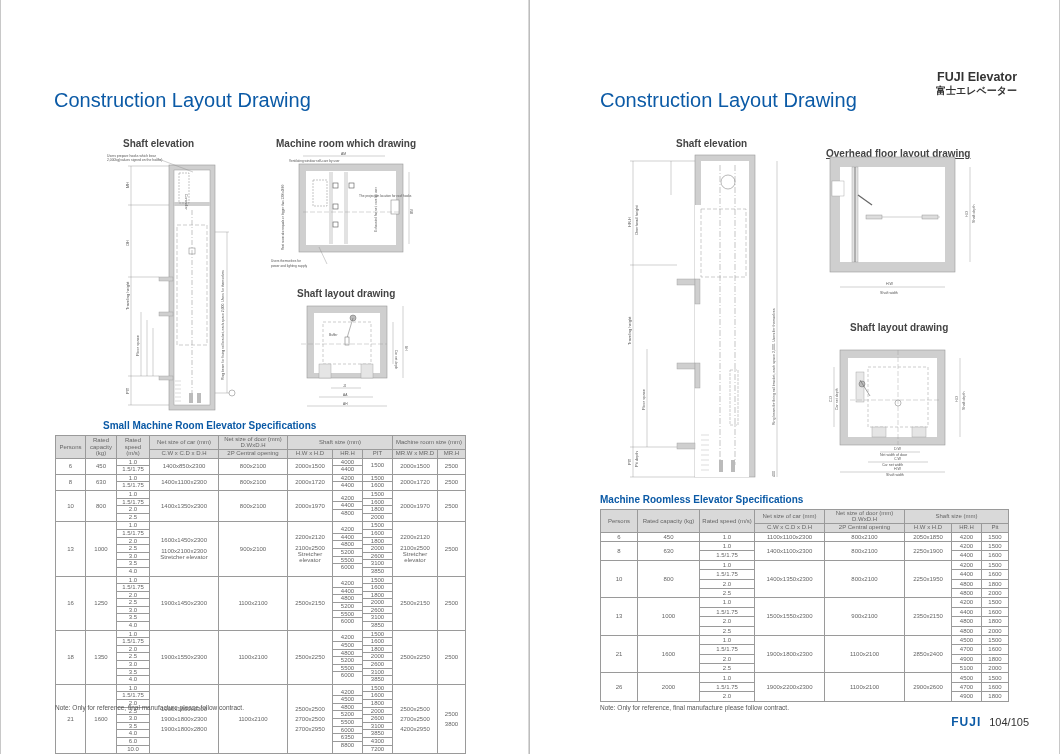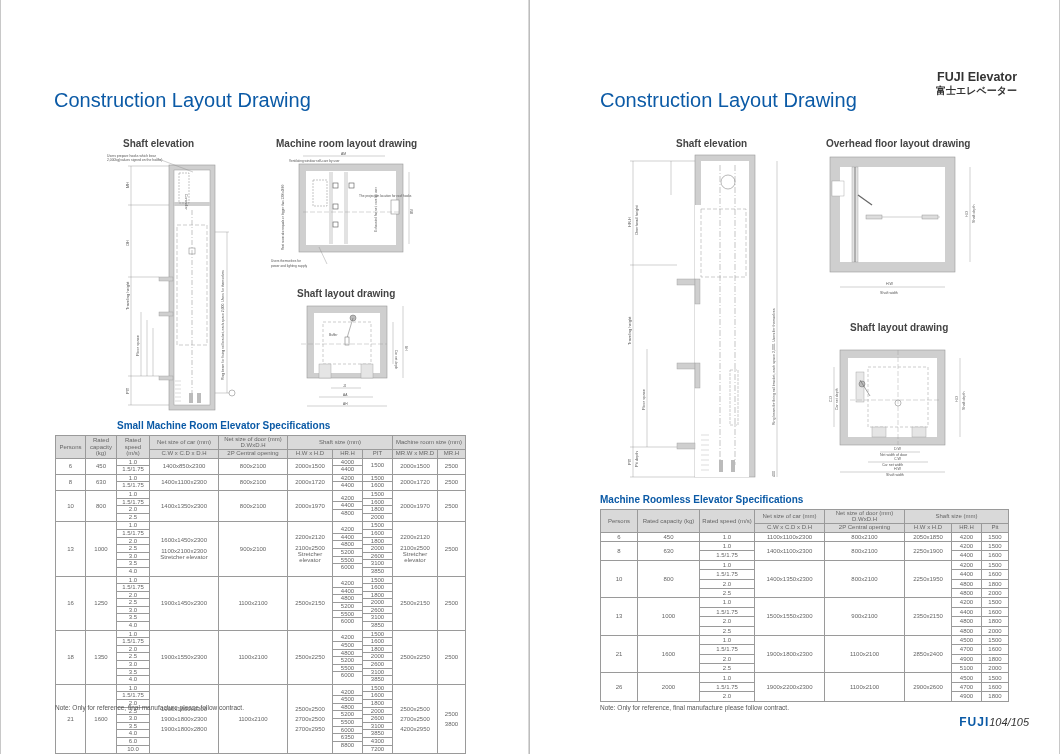--- a/index.html
+++ b/index.html
@@ -11,42 +11,42 @@
   .spine { position: absolute; left: 528px; top: 0; width: 2px; height: 754px; background: linear-gradient(90deg,#d0d0d0,#f2f2f2); }
   .title-bold { position: absolute; font-weight: bold; font-size: 21px; color: #0b5aa6; letter-spacing: 0px; }
   .title-light { position: absolute; font-size: 20px; color: #0b5aa6; text-align: right; }
   .drawing-title { position: absolute; font-weight: bold; font-size: 10px; color: #444; white-space: nowrap; }
   .section-title { position: absolute; font-weight: bold; font-size: 10px; color: #0b5aa6; }
   .brand { position: absolute; right: 42px; top: 46px; text-align: right; margin-top: 24px; }
   .brand .en { font-weight: bold; font-size: 12.5px; color: #333; }
   .brand .jp { font-weight: bold; font-size: 10px; color: #333; }
   .footer-logo { position: absolute; right: 30px; top: 715px; font-size: 11px; }
   .footer-logo .logo { font-weight: bold; color: #0b5aa6; letter-spacing: 1px; font-size: 12px; }
-  .footer-logo .pg { font-style: italic; color: #333; margin-left: 0; }
+  .footer-logo .pg { color: #333; margin-left: 8px; }
   .note { position: absolute; font-size: 6.5px; color: #555; }
   svg.drw { position: absolute; overflow: visible; }
   svg.drw text { font-family: "Liberation Sans", sans-serif; fill: #555; }
 
   table.spec { position: absolute; border-collapse: collapse; font-size: 6px; color: #666; table-layout: fixed; }
   table.spec th, table.spec td { border: 1px solid #9a9a9a; text-align: center; vertical-align: middle; padding: 0 1px; line-height: 1.05; font-weight: normal; }
   table.spec thead th { background: #d9d9d9; color: #666; }
   table.spec tbody td { background: #fff; }
   table.spec td.stack { padding: 0; }
   table.spec .sl { border-bottom: 1px solid #9a9a9a; line-height: 7px; height: 7.6px; }
   table.spec .sl:last-child { border-bottom: none; }
   #right-table td { height: 9.4px; }
 </style>
 </head>
 <body>
 
 <div class="page page-left">
   <div class="title-light" style="left:53px;top:89px;">Construction Layout Drawing</div>
 
   <div class="drawing-title" style="left:122px;top:138px;">Shaft elevation</div>
-  <div class="drawing-title" style="left:275px;top:138px;">Machine room layout drawing</div>
+  <div class="drawing-title" style="left:275px;top:138px;">Machine room which drawing</div>
   <div class="drawing-title" style="left:296px;top:288px;">Shaft layout drawing</div>
 
   <svg class="drw" style="left:100px;top:150px;" width="140" height="265" viewBox="0 0 140 265">
     <rect x="68" y="15" width="46" height="245" fill="#cfcfcf" stroke="#999" stroke-width="0.6"></rect>
     <rect x="73" y="20" width="36" height="235" fill="#fff" stroke="#999" stroke-width="0.5"></rect>
     <rect x="73" y="52" width="36" height="4" fill="#cfcfcf"></rect>
     <rect x="78" y="23" width="10" height="30" fill="none" stroke="#888" stroke-dasharray="2,1" stroke-width="0.5"></rect>
     <rect x="76" y="75" width="30" height="120" fill="none" stroke="#999" stroke-dasharray="4,2" stroke-width="0.5"></rect>
     <line x1="91" y1="60" x2="91" y2="250" stroke="#888" stroke-dasharray="5,2,1,2" stroke-width="0.5"></line>
     <rect x="88" y="98" width="6" height="6" fill="none" stroke="#777" stroke-width="0.5"></rect>
@@ -133,21 +133,21 @@
     <line x1="102" y1="4" x2="102" y2="76" stroke="#888" stroke-width="0.4"></line>
     <text x="104" y="44" font-size="3.2" transform="rotate(90 104 44)">BH</text>
     <line x1="30" y1="86" x2="60" y2="86" stroke="#888" stroke-width="0.4"></line>
       <text x="42" y="85" font-size="3.2">JJ</text>
     <line x1="18" y1="95" x2="72" y2="95" stroke="#888" stroke-width="0.4"></line>
       <text x="42" y="94" font-size="3.2">AA</text>
     <line x1="6" y1="104" x2="86" y2="104" stroke="#888" stroke-width="0.4"></line>
       <text x="42" y="103" font-size="3.2">AH</text>
   </svg>
 
-  <div class="section-title" style="left:68px;top:420px;padding-left:48px;">Small Machine Room Elevator Specifications</div>
+  <div class="section-title" style="left:54px;top:420px;padding-left:48px;">Small Machine Room Elevator Specifications</div>
 
   <table class="spec" id="left-table" style="left:54px;top:435px;width:410px;">
     <colgroup>
       <col style="width:30px">
         <col style="width:31px">
         <col style="width:33px">
         <col style="width:69px">
         <col style="width:69px">
         <col style="width:45px">
         <col style="width:30px">
@@ -477,21 +477,21 @@
 
 <div class="page page-right">
   <div class="brand">
     <div class="en">FUJI Elevator</div>
     <div class="jp">富士エレベーター</div>
   </div>
 
   <div class="title-light" style="left:70px;top:89px;">Construction Layout Drawing</div>
 
   <div class="drawing-title" style="left:146px;top:138px;">Shaft elevation</div>
-  <div class="drawing-title" style="left:296px;top:138px;">Overhead floor layout drawing</div>
+  <div class="drawing-title" style="left:296px;top:148px;text-decoration:underline;">Overhead floor layout drawing</div>
   <div class="drawing-title" style="left:320px;top:322px;">Shaft layout drawing</div>
 
   <svg class="drw" style="left:85px;top:155px;" width="175" height="325" viewBox="0 0 175 325">
     <rect x="80" y="0" width="60" height="322" fill="#cfcfcf" stroke="#999" stroke-width="0.6"></rect>
     <rect x="86" y="6" width="48" height="316" fill="#fff"></rect>
     <rect x="80" y="50" width="6" height="272" fill="#fff"></rect>
     <rect x="86" y="54" width="45" height="68" fill="none" stroke="#999" stroke-dasharray="4,2" stroke-width="0.5"></rect>
     <circle cx="113" cy="27" r="7" fill="none" stroke="#888" stroke-width="0.6"></circle>
     <line x1="105" y1="10" x2="105" y2="310" stroke="#888" stroke-dasharray="6,2,1,2" stroke-width="0.5"></line>
     <line x1="120" y1="10" x2="120" y2="310" stroke="#888" stroke-dasharray="6,2,1,2" stroke-width="0.5"></line>

